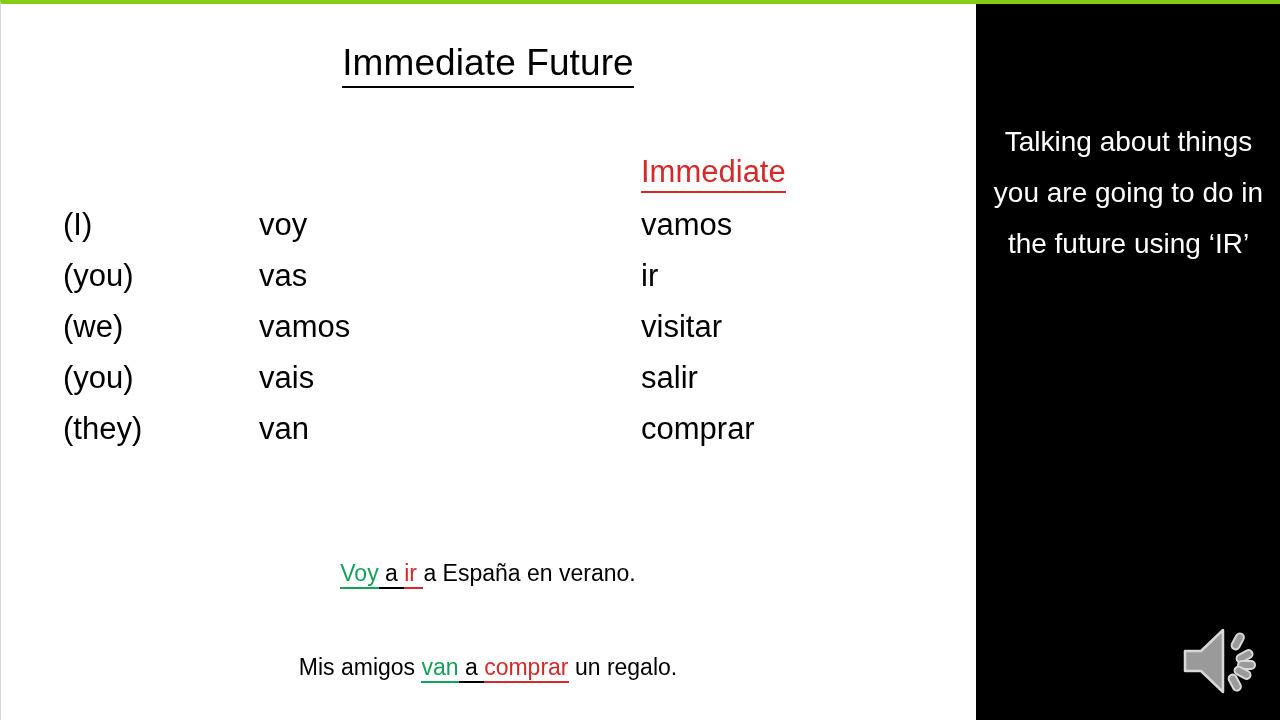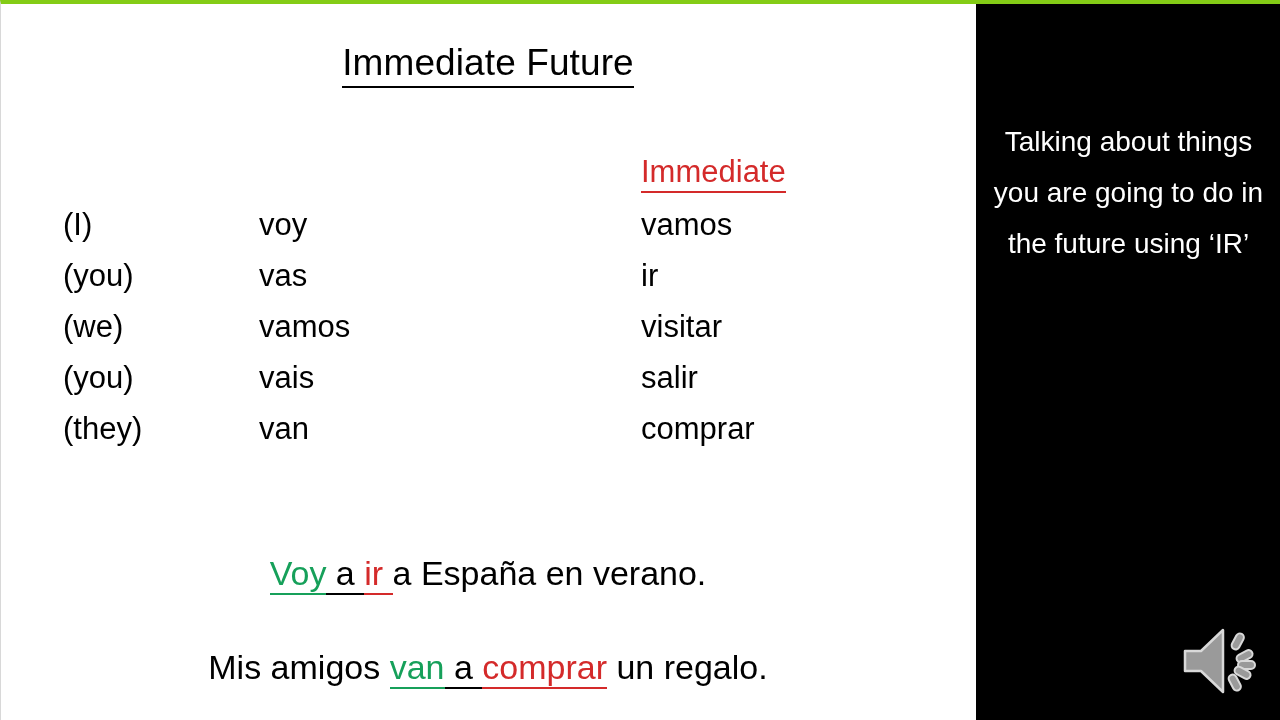--- a/index.html
+++ b/index.html
@@ -104,21 +104,21 @@
     border-bottom: 2px solid #d42a2a;
     padding-bottom: 2px;
   }
 
   
   .example {
     position: absolute;
     left: 0;
     width: 974px;
     text-align: center;
-    font-size: 34px;
+    font-size: 23px;
     line-height: 38px;
     color: #000000;
     white-space: nowrap;
   }
   #example-1 { top: 550px; }
   #example-2 { top: 644px; }
 
   .seg-green {
     color: #16a05a;
     border-bottom: 2px solid #16a05a;

